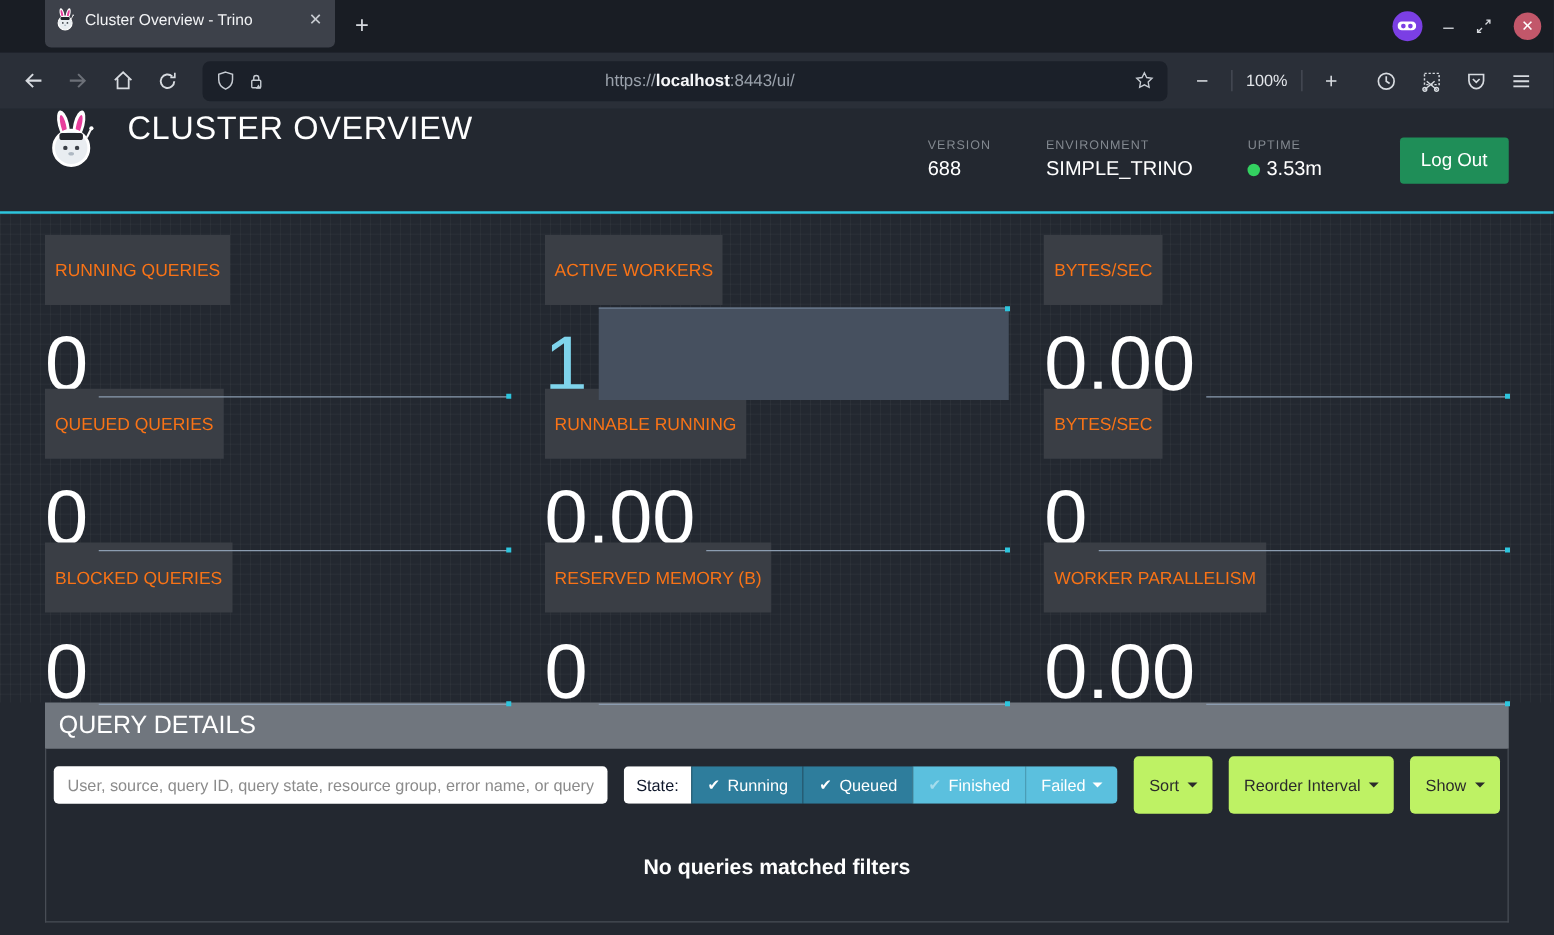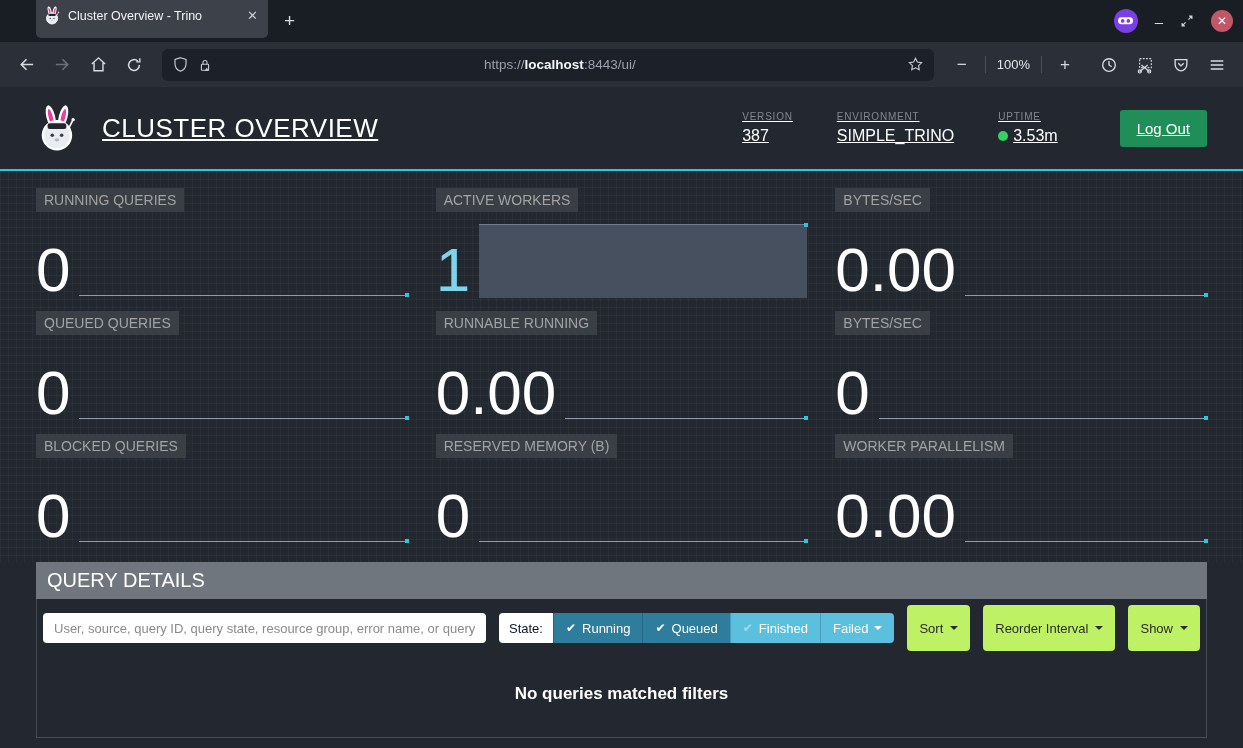--- a/index.html
+++ b/index.html
@@ -30,40 +30,40 @@
   .urlbar{flex:1; height:32px; background:#1b2029; border-radius:6px; margin:0 8px; display:flex;
           align-items:center; padding:0 10px; gap:8px; color:#c6cbd2;}
   .url-text{font-size:13.5px; color:#9aa1ab; flex:1; white-space:nowrap;}
   .url-host{color:#f5f6f8; font-weight:bold;}
   .sep{width:1px; height:17px; background:#4a4f58; margin:0 3px;}
   .zoom-level{font-size:13px; color:#e3e6ea; padding:0 4px;}
   svg.ic{display:block;}
 
   
   .page{height:661px; background:#232830;}
-  .app-header{height:84px; display:flex; align-items:center; padding:0 36px;
-              border-bottom:2px solid var(--accent);text-decoration:underline;}
+  .app-header{height:84px; display:flex; padding:0 36px;
+              border-bottom:2px solid var(--accent);}
   .logo{width:44px; height:48px; margin-right:22px;}
   .page-title{font-size:26px; font-weight:400; letter-spacing:.5px; color:#fff;}
   .header-right{margin-left:auto; display:flex; align-items:center; gap:44px;}
   .meta-block{display:flex; flex-direction:column; gap:5px;}
   .meta-label{font-size:10px; letter-spacing:.8px; color:#82888f;}
   .meta-value{font-size:16px; color:#fff; display:flex; align-items:center; gap:5px;}
   .dot{width:10px; height:10px; border-radius:50%; background:var(--dot-green); display:inline-block;}
   .logout-btn{background:var(--green); color:#ffffff; border:none; font-size:15px;
               padding:10px 17px; border-radius:3px; margin-left:18px; font-family:inherit;}
 
   .stats-section{padding:17px 36px 18px;
     background-image:linear-gradient(rgba(255,255,255,0.032) 1px, transparent 1px),
                      linear-gradient(90deg, rgba(255,255,255,0.032) 1px, transparent 1px);
     background-size:8px 8px;}
   .stats-grid{display:grid; grid-template-columns:repeat(3,1fr); column-gap:28px; row-gap:13px;}
   .card{height:110px; display:flex; flex-direction:column;}
-  .card-label{align-self:flex-start; background:#3a3e45; color:#a3a3a3; font-size:14px;
-              padding:4px 8px;}
+  .card-label{align-self:flex-start; background:#3a3e45; color:#f97316; font-size:14px;
+              padding:20px 8px;}
   .card-body{display:flex; align-items:flex-end; flex:1; padding-top:2px;}
   .card-value{font-size:62px; line-height:.92; color:#fff;}
   .card-value.highlight{color:var(--value-hl);}
   .sparkline{flex:1; margin-left:9px; position:relative; height:74px;}
   .spark-flat::after{content:""; position:absolute; left:0; right:0; bottom:2px; height:1px;
                      background:#8b9cb0;}
   .spark-flat::before{content:""; position:absolute; right:-1px; bottom:1px; width:4px; height:4px;
                       background:var(--accent); z-index:1;}
   .spark-full{background:#46505f; border-top:1px solid #6e7e93;}
   .spark-full::before{content:""; position:absolute; right:-1px; top:-2px; width:4px; height:4px;
@@ -224,21 +224,21 @@
       <circle cx="19" cy="30" r="13.5" fill="#e9edf1" stroke="#fff" stroke-width="2.2"></circle>
       <rect x="10" y="18.5" width="18" height="5.5" rx="2" fill="#23262c"></rect>
       <circle cx="14.5" cy="30" r="1.7" fill="#3a3f46"></circle>
       <circle cx="23.5" cy="30" r="1.7" fill="#3a3f46"></circle>
       <ellipse cx="19" cy="34.5" rx="2.2" ry="1.4" fill="#aeb8c2"></ellipse>
     </svg>
     <h1 class="page-title">CLUSTER OVERVIEW</h1>
     <div class="header-right">
       <div class="meta-block">
         <span class="meta-label">VERSION</span>
-        <span class="meta-value">387</span>
+        <span class="meta-value">688</span>
       </div>
       <div class="meta-block">
         <span class="meta-label">ENVIRONMENT</span>
         <span class="meta-value">SIMPLE_TRINO</span>
       </div>
       <div class="meta-block">
         <span class="meta-label">UPTIME</span>
         <span class="meta-value">
           <span class="dot"></span>
           <span>3.53m</span>

